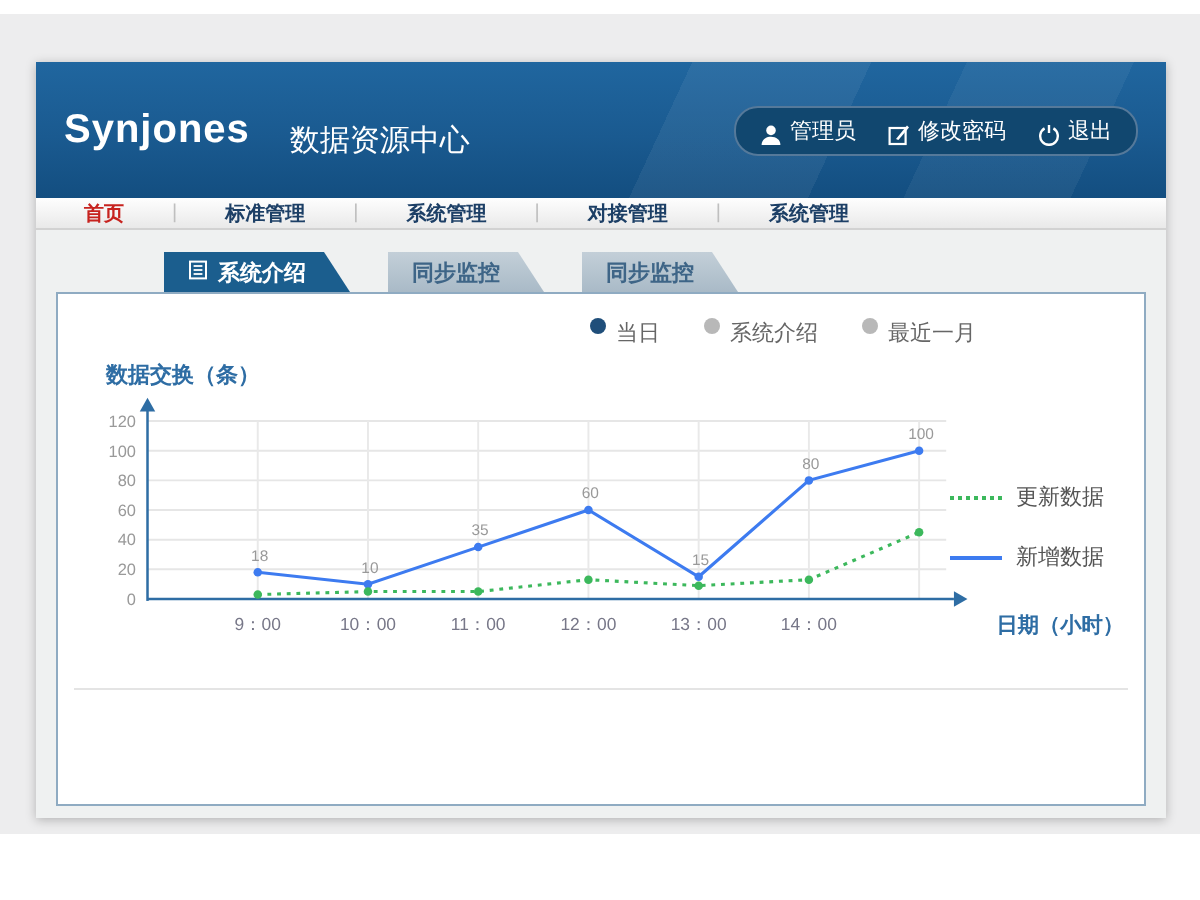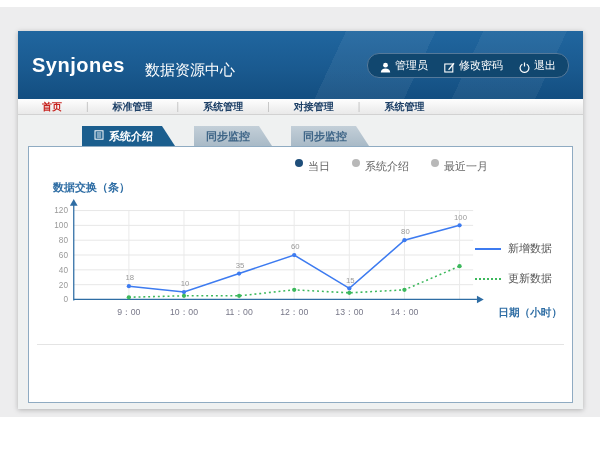--- a/index.html
+++ b/index.html
@@ -203,26 +203,26 @@
             <circle cx="95" cy="103.7" r="2.2" fill="#3cb85c"></circle>
             <circle cx="152" cy="102.16666666666667" r="2.2" fill="#3cb85c"></circle>
             <circle cx="209" cy="102.16666666666667" r="2.2" fill="#3cb85c"></circle>
             <circle cx="266" cy="96.03333333333333" r="2.2" fill="#3cb85c"></circle>
             <circle cx="323" cy="99.1" r="2.2" fill="#3cb85c"></circle>
             <circle cx="380" cy="96.03333333333333" r="2.2" fill="#3cb85c"></circle>
             <circle cx="437" cy="71.5" r="2.2" fill="#3cb85c"></circle>
           </svg>
         <div class="chart-legend">
           <div class="legend-item">
+            <span class="legend-line dotted" id="legend-line-1" style="border-top-color: rgb(60, 184, 92);"></span>
+            <span>更新数据</span>
+          </div>
+          <div class="legend-item">
             <span class="legend-line" id="legend-line-0" style="border-top-color: rgb(61, 123, 240);"></span>
             <span>新增数据</span>
           </div>
-          <div class="legend-item">
-            <span class="legend-line dotted" id="legend-line-1" style="border-top-color: rgb(60, 184, 92);"></span>
-            <span>更新数据</span>
-          </div>
         </div>
       </div>
 
       <div class="note-divider"></div>
     </div>
   </div>
 </div>
 
 </body></html>

